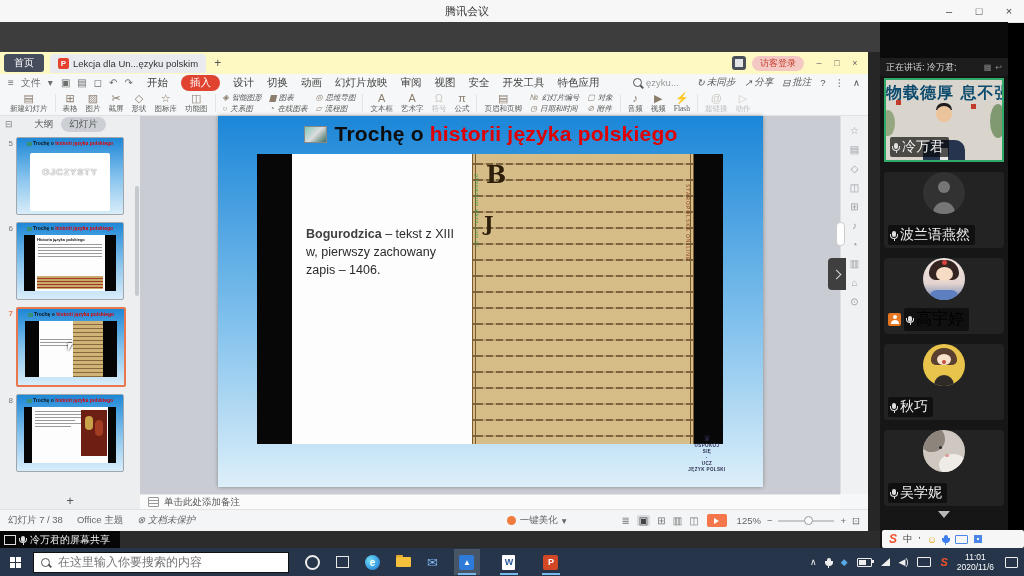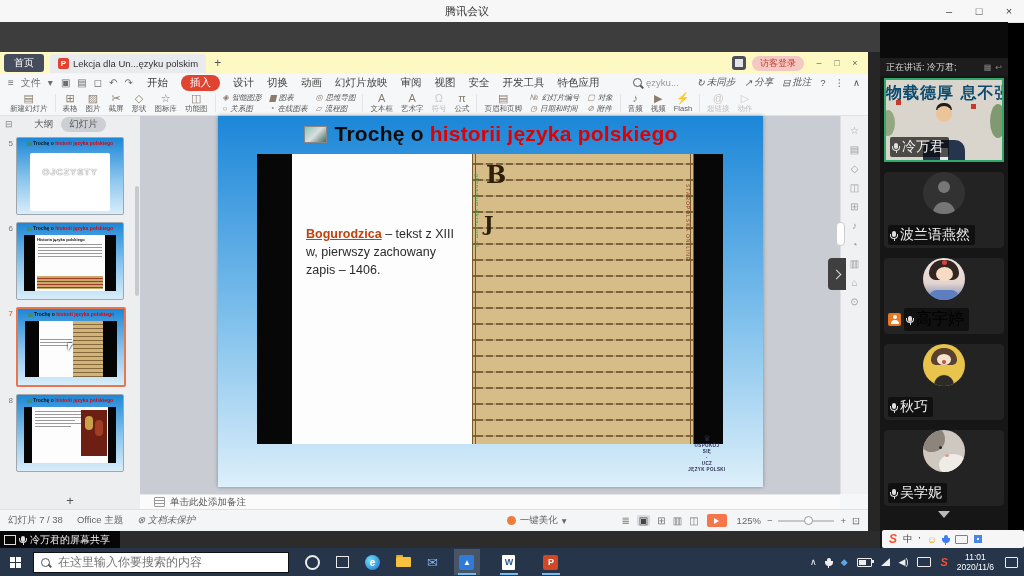--- a/index.html
+++ b/index.html
@@ -41,21 +41,21 @@
   .mtab{white-space:nowrap;}
   .mtab.active{background:#e0432f;color:#fff;border-radius:8px;padding:1px 9px;}
   .findbox{margin-left:auto;display:flex;align-items:center;gap:4px;color:#999;font-size:9.5px;}
   .mb-right{display:flex;align-items:center;gap:9px;margin-left:18px;margin-right:8px;color:#555;font-size:9.5px;}
   .mb-right .it{display:flex;align-items:center;gap:2px;white-space:nowrap;}
 
   .ribbon{position:absolute;left:0;top:39px;width:100%;height:25px;background:#f6f7f8;border-bottom:1px solid #e1e2e4;
           display:flex;align-items:center;padding-left:6px;box-sizing:border-box;}
   .ritem{display:flex;flex-direction:column;align-items:center;justify-content:center;margin:0 4px;color:#5a5a5a;}
   .ritem .ic{font-size:11px;line-height:11px;color:#8a7d6c;}
-  .ritem .lb{font-size:7.5px;line-height:9px;white-space:nowrap;}
+  .ritem .lb{font-size:7.5px;line-height:9px;white-space:nowrap;font-family:Liberation Serif, serif;}
   .rsep{width:1px;height:18px;background:#e3e4e6;margin:0 3px;}
   .rstack{display:flex;flex-direction:column;justify-content:center;gap:1px;margin:0 4px;}
   .rsrow{display:flex;align-items:center;gap:3px;font-size:7.5px;color:#555;white-space:nowrap;}
   .rsrow .ic{font-size:8px;color:#8a7d6c;}
   .disab{opacity:.38;}
 
   
   .panel{position:absolute;left:0;top:64px;width:140px;height:393px;background:#eceef0;border-right:1px solid #d8dadd;}
   .phead{height:16px;display:flex;align-items:center;justify-content:center;gap:8px;font-size:9.5px;color:#555;position:relative;}
   .phead .pico{position:absolute;left:5px;color:#888;font-size:9px;}
@@ -93,21 +93,21 @@
   .editor{position:absolute;left:140px;top:64px;width:700px;height:378px;background:#c9cdd3;}
   .slide{position:absolute;left:78px;top:0px;width:545px;height:371px;
          background:linear-gradient(180deg,#1b86d8 0%,#7fc0ec 55%,#ddeffa 100%);box-shadow:0 0 4px rgba(0,0,0,.35);}
   .shead{display:flex;align-items:center;justify-content:center;gap:8px;margin-top:6px;}
   .simg{width:21px;height:15px;background:linear-gradient(135deg,#7fc8b9 0%,#ddd 50%,#3a6f5f 100%);border:1px solid #888;}
   .stitle{font-size:21px;font-weight:bold;letter-spacing:.2px;}
   .stitle .b{color:#0d0d0d;} .stitle .r{color:#e00000;}
   .scontent{position:absolute;left:39px;top:38px;width:466px;height:290px;background:#070707;}
   .wpanel{position:absolute;left:35px;top:0;width:180px;height:100%;background:#fdfdfd;}
   .wtext{position:absolute;left:14px;top:72px;right:8px;font-size:12.5px;color:#2b2b2b;line-height:1.42;}
-  .wtext b{color:#c2410c;text-decoration:underline;}
+  .wtext b{color:#404040;}
   .manu{position:absolute;left:215px;top:0;width:222px;height:100%;background:#d6bd87;
         background-image:
           repeating-linear-gradient(90deg,rgba(214,189,135,0) 0 7px,rgba(214,189,135,.75) 7px 10px),
           repeating-linear-gradient(180deg,transparent 0 9px,rgba(62,40,14,.6) 9px 11px,transparent 11px 16px);
         border-left:4px double #7a5a2e;border-right:4px double #7a5a2e;box-sizing:border-box;}
   .manu .init{position:absolute;left:10px;top:6px;font-family:"DejaVu Serif",serif;font-size:24px;font-weight:bold;color:#2e1f0a;}
   .manu .init2{position:absolute;left:8px;top:58px;font-family:"DejaVu Serif",serif;font-size:20px;font-weight:bold;color:#2e1f0a;}
   .wm{position:absolute;font-size:5px;letter-spacing:1px;writing-mode:vertical-rl;}
   .wm.l{left:217px;top:20px;color:#3f9b45;}
   .wm.r{right:32px;top:30px;color:#8a3a20;}
@@ -119,21 +119,21 @@
   .rail{position:absolute;left:840px;top:64px;width:28px;height:378px;background:#f0f1f3;border-left:1px solid #dcdee1;
         display:flex;flex-direction:column;align-items:center;padding-top:10px;gap:9px;box-sizing:border-box;}
   .rail span{font-size:10px;color:#9aa0a6;line-height:10px;}
   .railpill{position:absolute;left:836px;top:170px;width:7px;height:22px;background:#fff;border:1px solid #ccc;border-radius:4px;}
   .handle{position:absolute;left:828px;top:206px;width:18px;height:32px;background:#3f3f3f;border-radius:4px 0 0 4px;
           display:flex;align-items:center;justify-content:center;}
   .chev{width:6px;height:6px;border-right:1.5px solid #ddd;border-top:1.5px solid #ddd;transform:rotate(45deg);margin-right:2px;}
 
   
   .notesbar{position:absolute;left:140px;top:442px;width:700px;height:15px;background:#fbfbfc;border-top:1px solid #e4e5e7;
-            display:flex;align-items:center;gap:5px;padding-left:14px;box-sizing:border-box;font-size:9.5px;color:#555;}
+            display:flex;align-items:center;gap:5px;padding-left:8px;box-sizing:border-box;font-size:9.5px;color:#555;}
   .nico{width:9px;height:8px;border:1px solid #999;border-radius:1px;background:linear-gradient(180deg,transparent 2px,#999 2px,#999 3px,transparent 3px,transparent 5px,#999 5px,#999 6px,transparent 6px);}
   .statusbar{position:absolute;left:0;top:457px;width:868px;height:22px;background:#f4f5f6;border-top:1px solid #e0e1e3;
              display:flex;align-items:center;font-size:9.5px;color:#666;box-sizing:border-box;padding:0 8px;}
   .statusbar .lg{display:flex;gap:14px;align-items:center;}
   .beaut{margin-left:auto;display:flex;align-items:center;gap:4px;color:#666;}
   .bico{width:9px;height:9px;border-radius:50%;background:#ef7b3d;}
   .viewg{display:flex;align-items:center;gap:7px;margin-left:55px;}
   .viewg .v{font-size:10px;color:#777;}
   .viewg .v.act{background:#d8dbe0;border-radius:2px;padding:0 2px;color:#444;}
   .playbtn{width:20px;height:13px;background:#f4764a;border-radius:2px;display:flex;align-items:center;justify-content:center;margin-left:8px;}

